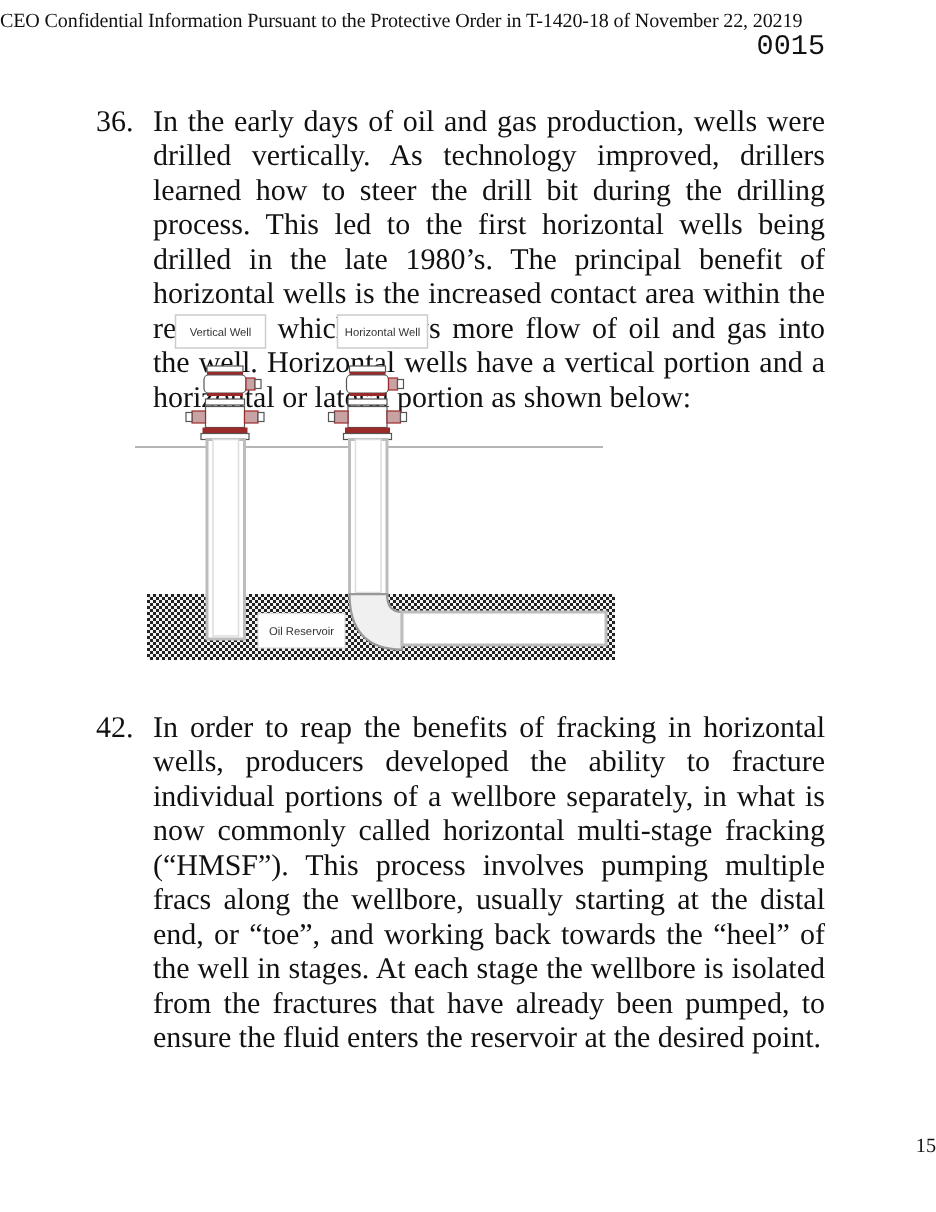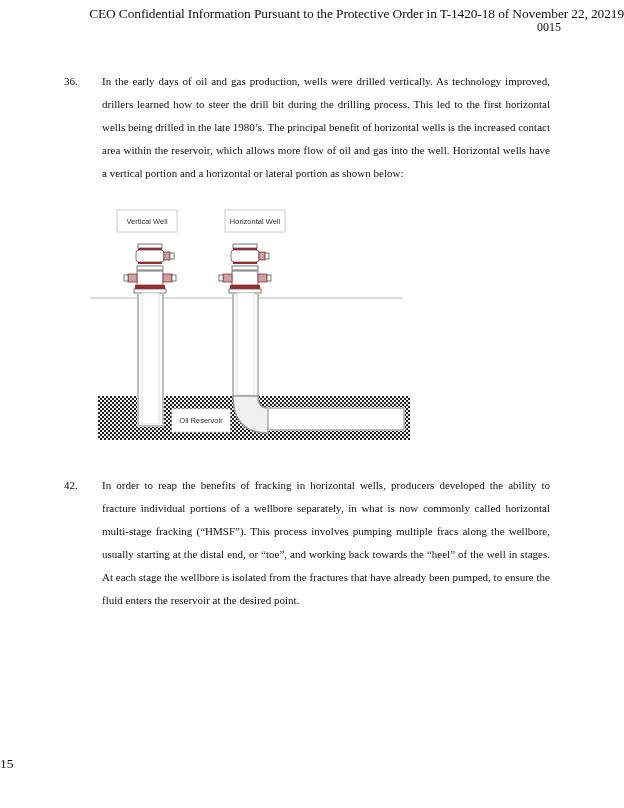--- a/index.html
+++ b/index.html
@@ -1,28 +1,28 @@
 <!DOCTYPE html>
 <html><head>
 <meta charset="utf-8">
 <style>
   html, body { margin:0; padding:0; background:#ffffff; }
   body { width:624px; height:808px; position:relative; overflow:hidden;
          font-family:"Liberation Serif", "DejaVu Serif", serif; color:#111; }
-  .header-line { position:absolute; left:0; width:624px; top:6px; text-align:right;
+  .header-line { position:absolute; left:0; width:624px; top:6px; text-align:left;
                  font-size:13.4px; letter-spacing:-0.1px; }
-  .bates { position:absolute; right:63px; top:20px; font-family:Liberation Serif, serif;
-           font-size:12px; }
-  .para { position:absolute; left:64px; width:486px; font-size:11px; line-height:23px; }
+  .bates { position:absolute; right:74px; top:20px; font-family:Liberation Mono, monospace;
+           font-size:19px; }
+  .para { position:absolute; left:64px; width:486px; font-size:20px; line-height:23px; }
   .para .num { position:absolute; left:0; top:0; }
   .para .txt { margin-left:38px; text-align:justify; }
   #para36 { top:70px; }
   #para37 { top:474px; }
   .diagram { position:absolute; left:90px; top:204px; width:330px; height:240px; }
-  .footer-page { position:absolute; left:0; width:624px; top:756px; text-align:left; font-size:13.5px; }
+  .footer-page { position:absolute; left:0; width:624px; top:756px; text-align:right; font-size:13.5px; }
   .lbl { font-family:"Liberation Sans","DejaVu Sans",sans-serif; font-size:7.5px; fill:#333; }
 </style>
 </head>
 <body>
 
 <div class="header-line">CEO Confidential Information Pursuant to the Protective Order in T-1420-18 of November 22, 20219</div>
 <div class="bates">0015</div>
 
 <div class="para" id="para36">
   <span class="num">36.</span>

